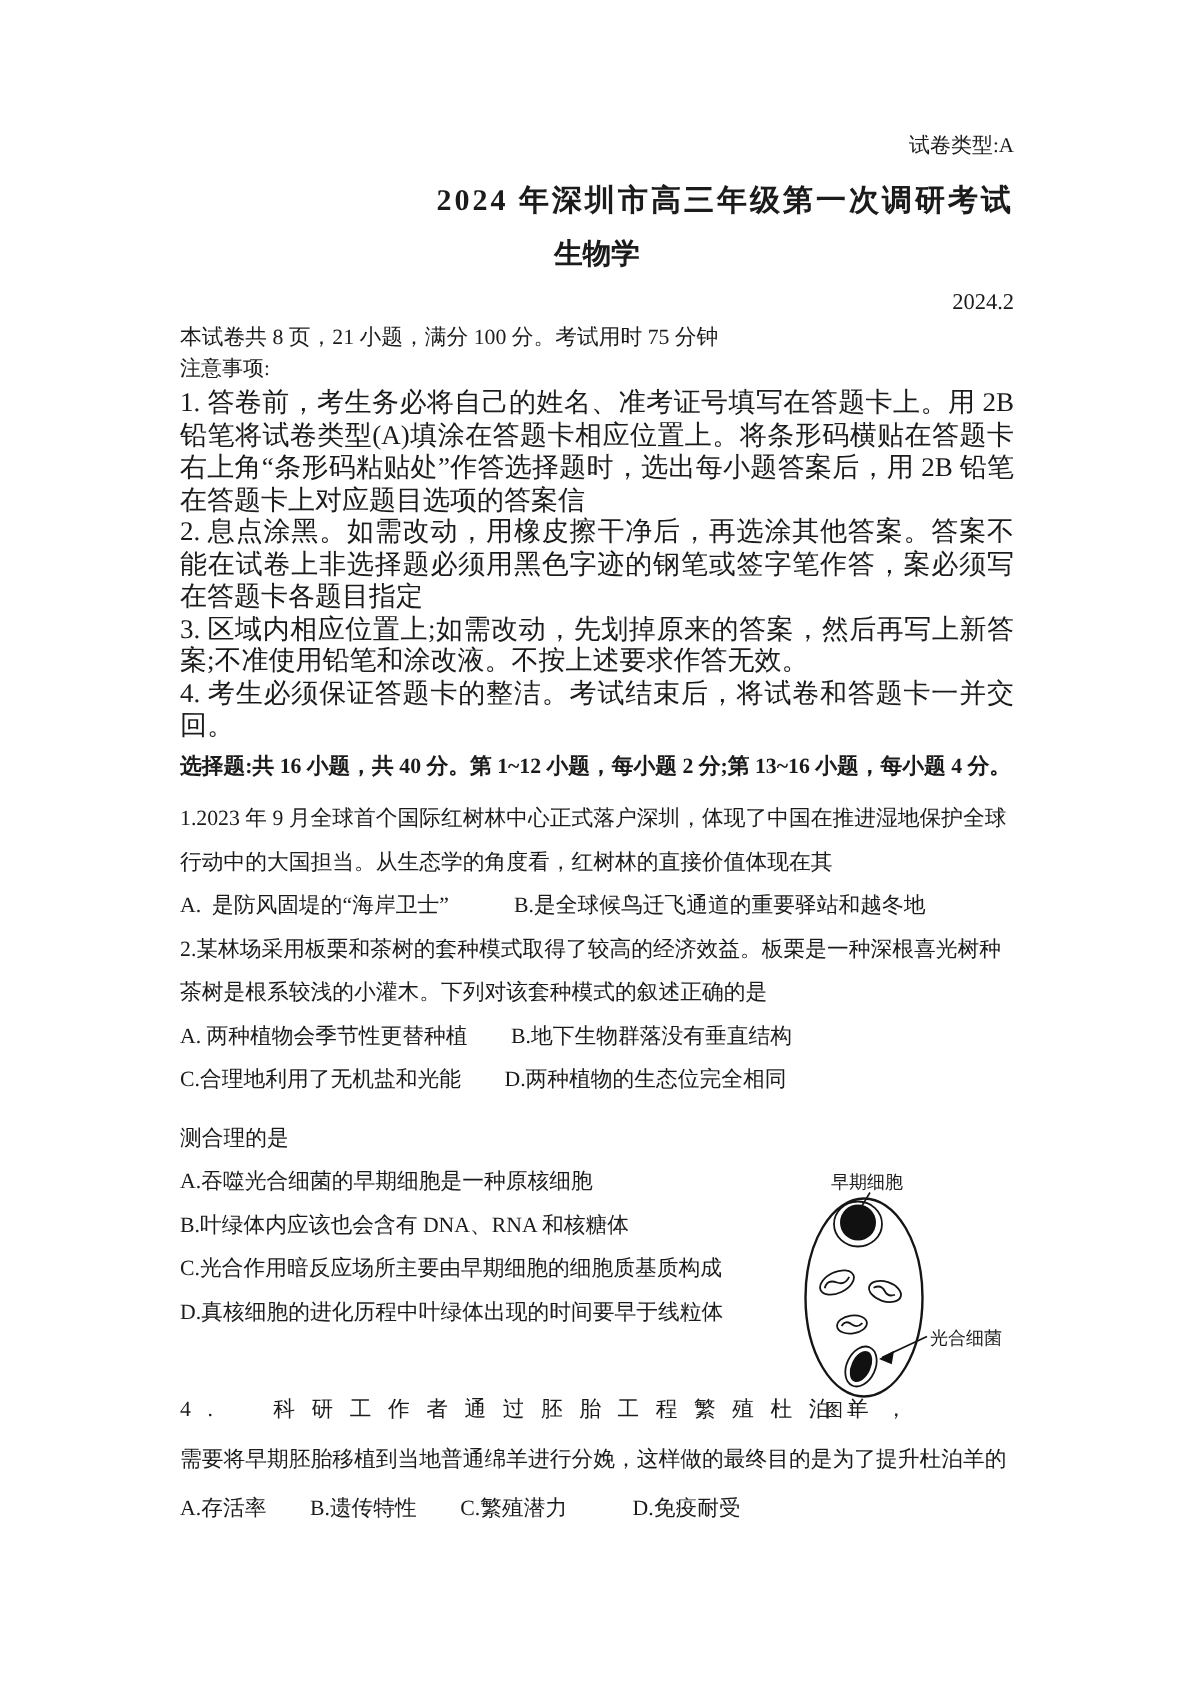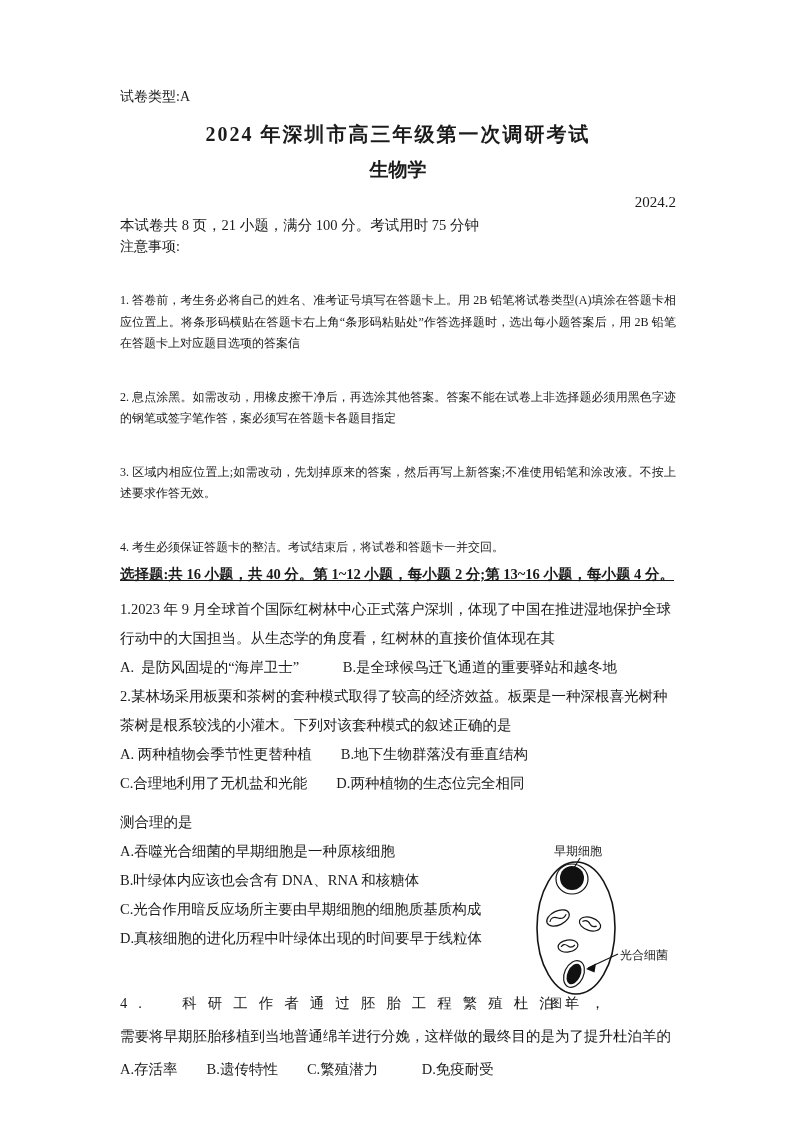--- a/index.html
+++ b/index.html
@@ -2,29 +2,29 @@
 <html><head>
 <meta charset="utf-8">
 <style>
   * { margin:0; padding:0; box-sizing:border-box; }
   html,body { background:#e9e9e9; }
   body { font-family:"Liberation Serif","DejaVu Serif",serif; color:#1b1b1b; }
   .page {
     position:relative; width:793px; height:1122px; background:#ffffff;
     padding:88px 117px 40px 120px; overflow:hidden;
   }
-  .paper-type { font-size:14px; margin-bottom:14px; }
-  .title   { text-align:center; font-size:20px; font-weight:bold; letter-spacing:2px; line-height:28px; }
+  .paper-type { text-align:right; font-size:14px; margin-bottom:14px; }
+  .title   { text-align:right; font-size:20px; font-weight:bold; letter-spacing:2px; line-height:28px; }
   .subject { text-align:center; font-size:19px; font-weight:bold; margin-top:9px; line-height:26px; }
   .date    { text-align:right; font-size:15px; margin-top:10px; line-height:19px; }
   .summary { font-size:14.5px; margin-top:2px; line-height:22px; }
   .notice-title { font-size:14px; line-height:22px; }
-  .notices p { font-size:12px; line-height:21.5px; text-align:justify;margin-top:32px; }
+  .notices p { font-size:18px; line-height:21.5px; text-align:justify; }
   .rule p  { font-size:14.5px; font-weight:bold; line-height:25px; white-space:pre-wrap; }
-  .rule    { margin-top:4px;text-decoration:underline; }
+  .rule    { margin-top:4px; }
   .q p     { font-size:14.5px; line-height:29px; white-space:pre-wrap; }
   .q1 { margin-top:8px; }
   .q3 { margin-top:10px; position:relative; }
   .q4 { margin-top:34px; }
   .q4 p { line-height:33px; }
   .spread { letter-spacing:11px; }
   .figure { position:absolute; left:408px; top:36px; width:150px; height:170px; }
   .figure svg { position:absolute; left:0; top:0; }
   .fig-label { position:absolute; font-size:12px; line-height:14px; white-space:nowrap; }
   .lbl-early { left:26px; top:0; }

